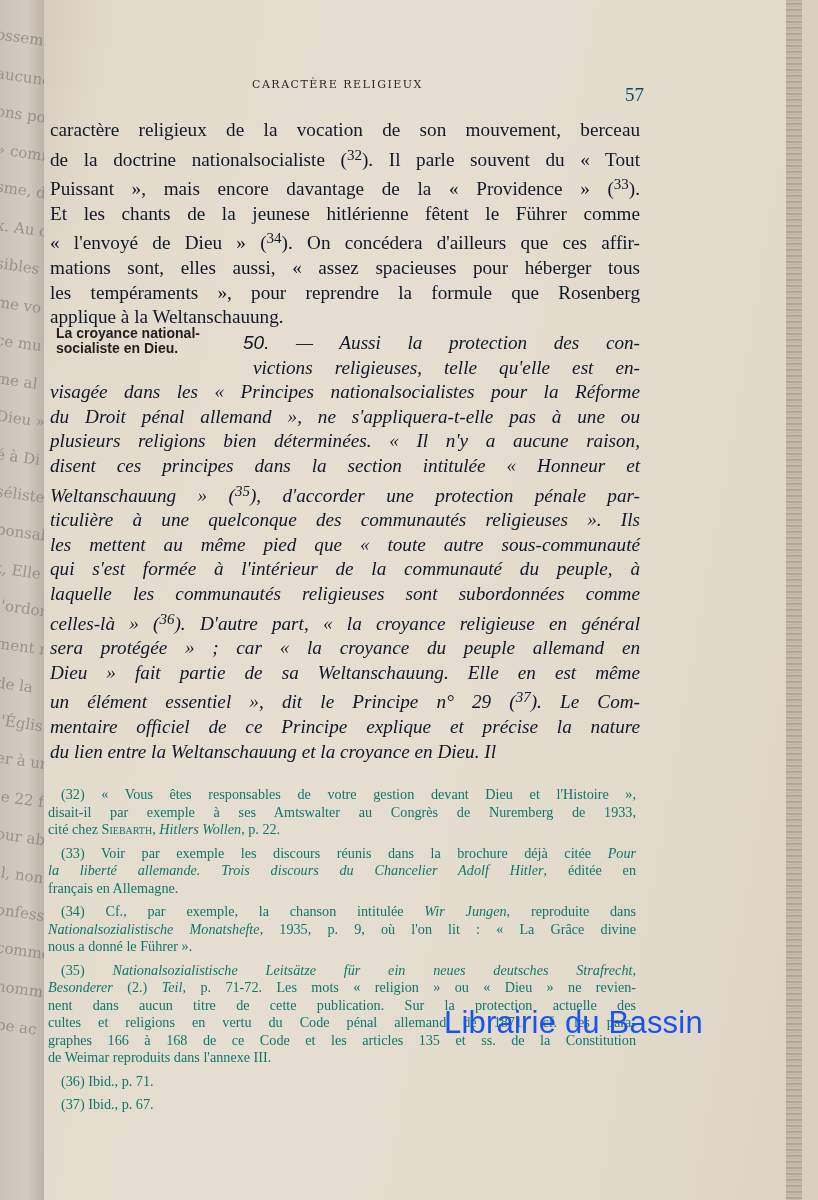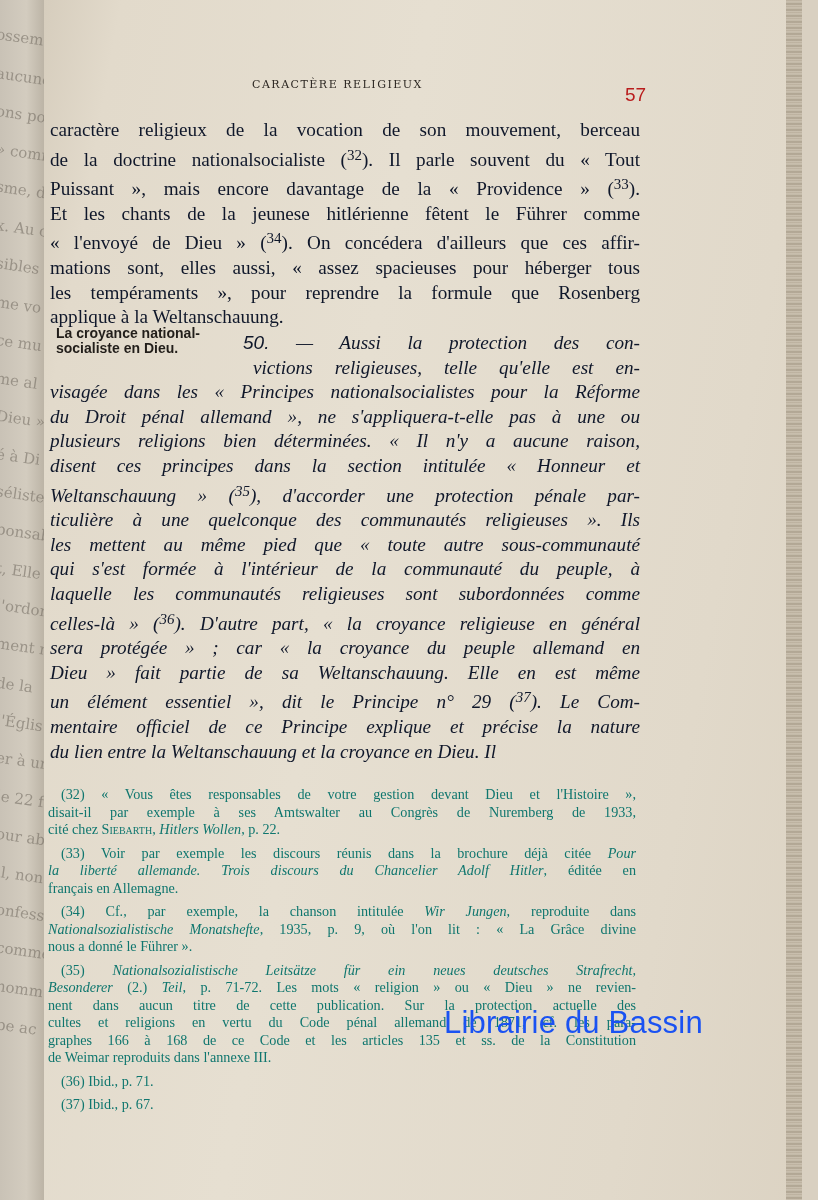--- a/index.html
+++ b/index.html
@@ -25,22 +25,22 @@
   .page-edge {
     position:absolute; right:0; top:0; width:16px; height:1200px;
     background:repeating-linear-gradient(to bottom,#b8ad9a 0px,#cdc4b3 2px,#a99e8b 4px,#d2c9b8 6px);
   }
   .running-head {
     position:absolute; top:78px; left:252px;
     font-size:11px; letter-spacing:1.5px; color:#2d2823;
     font-family:"DejaVu Serif", serif;
   }
   .page-number {
-    position:absolute; top:84px; left:625px; font-size:19px; color:#b91c1c;
-    font-family:Liberation Sans, sans-serif;
+    position:absolute; top:84px; left:625px; font-size:19px; color:#0c4a6e;
+    font-family:Liberation Serif, serif;
   }
   .body-text {
     position:absolute; left:50px; width:590px;
     font-family:"Liberation Serif", serif; font-size:19.2px; color:#0f172a;
     line-height:24.6px; text-align:justify;
   }
   .body-text .line { display:block; text-align:justify; text-align-last:justify; white-space:nowrap; }
   .body-text .line.last { text-align-last:left; }
   sup { font-size:15px; vertical-align:6px; }
   .side-heading {

